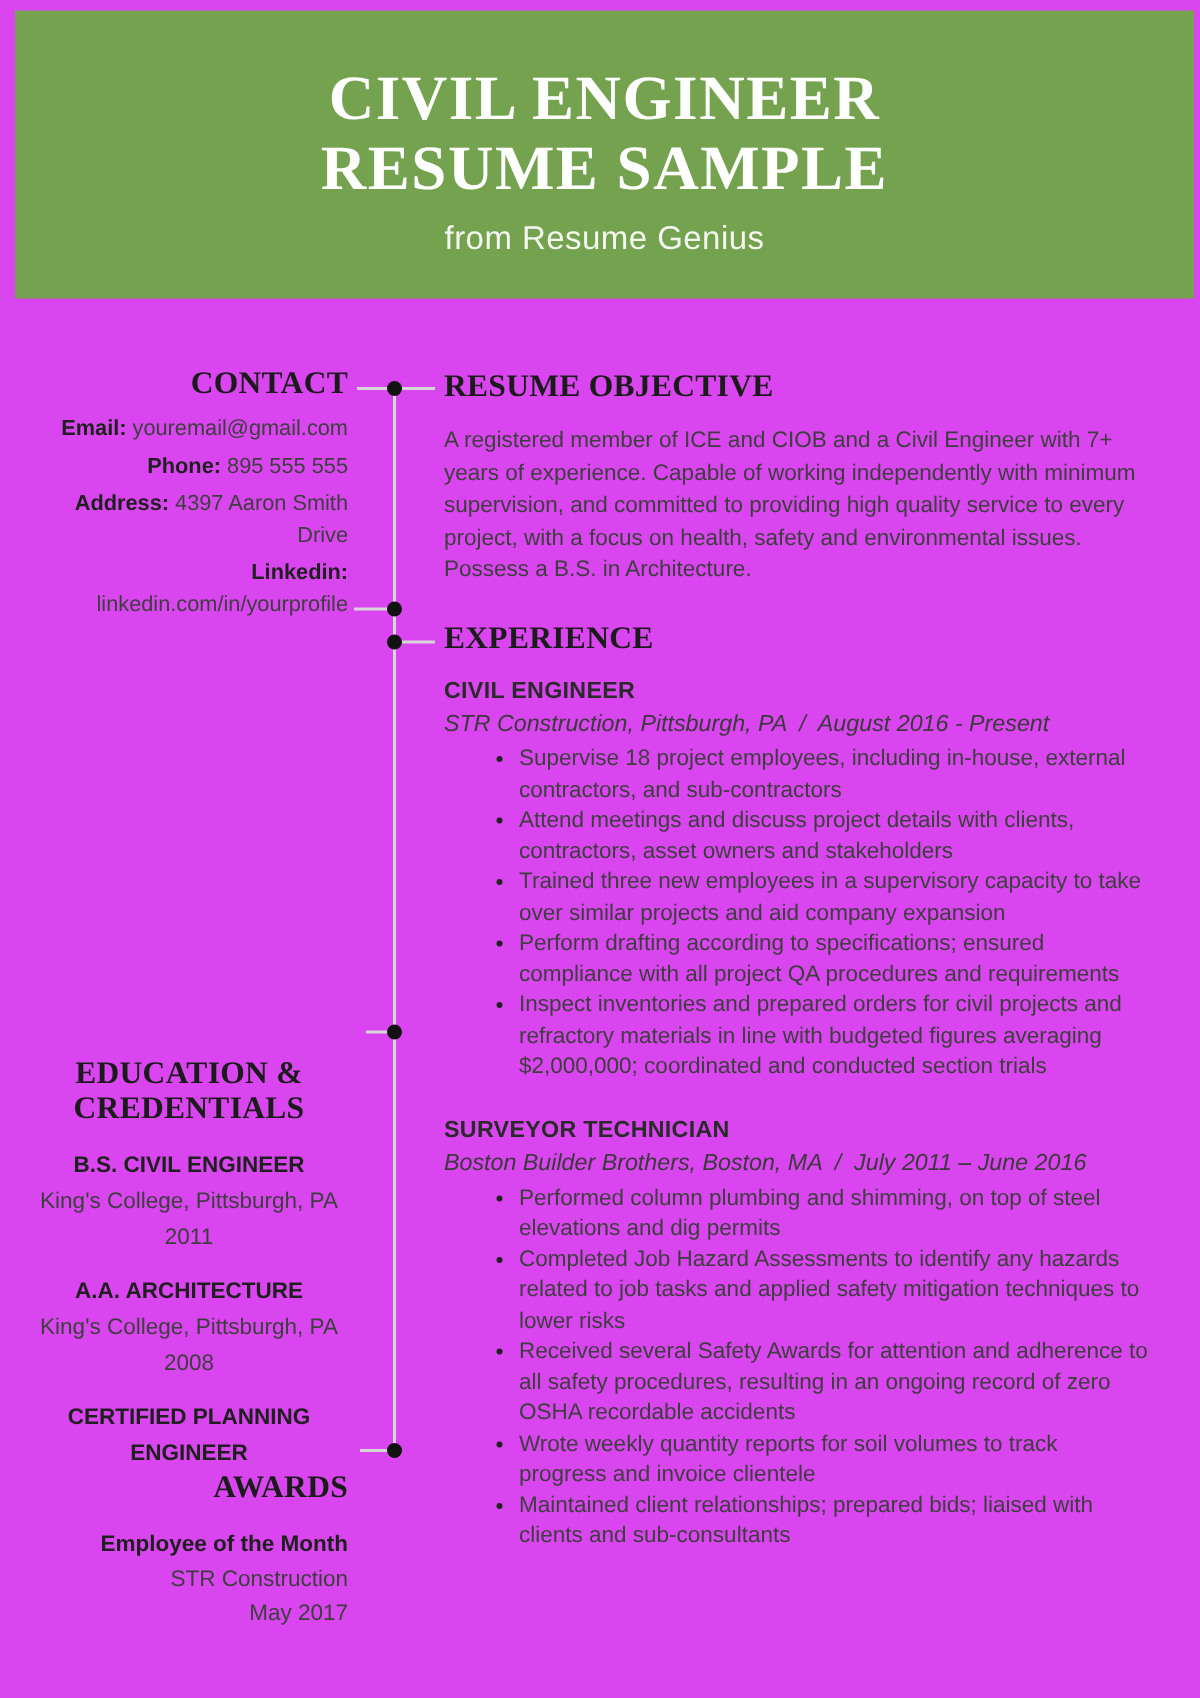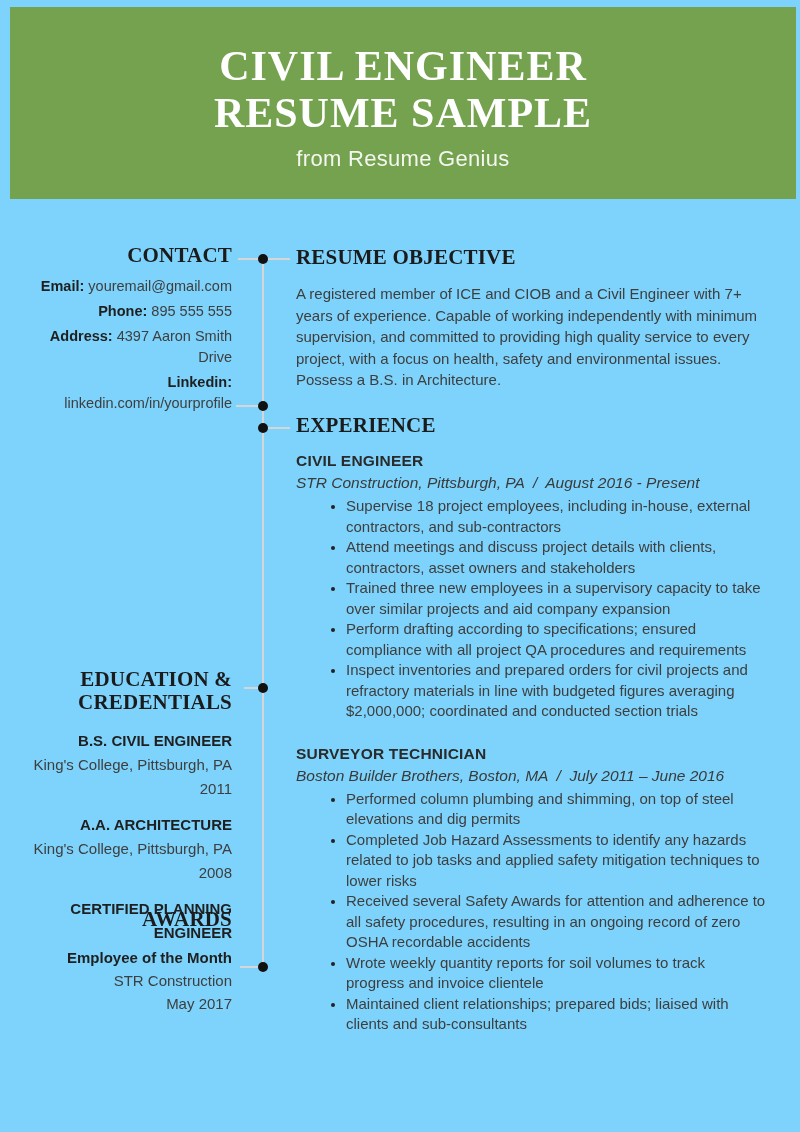--- a/index.html
+++ b/index.html
@@ -6,21 +6,21 @@
     --banner-bg:#74a24f;
     --heading-color:#1b1b1b;
     --body-color:#3e3e3e;
     --strong-color:#1f1f1f;
     --line-color:#d6d6d6;
     --dot-color:#111111;
   }
   *{box-sizing:border-box;}
   html,body{margin:0;padding:0;background:#ffffff;}
   body{width:800px;height:1132px;font-family:"Liberation Sans","DejaVu Sans",sans-serif;}
-  .page{position:relative;width:800px;height:1132px;background:#7dd3fc;overflow:hidden;}
+  .page{position:relative;width:800px;height:1132px;background:#d946ef;overflow:hidden;}
 
   
   .banner{
     position:absolute;left:10px;top:7px;width:786px;height:192px;
     background:var(--banner-bg);
     color:#ffffff;text-align:center;
   }
   .banner h1{
     margin:0;padding-top:36px;
     font-family:"Liberation Serif","DejaVu Serif",serif;
@@ -41,25 +41,25 @@
   
   .sidebar-block{position:absolute;left:20px;width:212px;text-align:right;color:var(--body-color);}
   .s-contact{top:244px;}
   .s-contact .rows{margin-top:9px;font-size:14.5px;line-height:21px;}
   .crow{margin-bottom:4px;}
   .clabel{font-weight:bold;color:var(--strong-color);margin-top:44px;}
   .cvalue{color:var(--body-color);}
   .s-skills{top:394px;}
   .skill-list{list-style:none;margin:13px 0 0 0;padding:0;font-size:15px;color:#333333;}
   .skill-list li{line-height:16px;margin-bottom:20px;}
-  .s-education{top:668px;}
+  .s-education{top:704px;text-align:center;}
   .edu-entries{margin-top:15px;}
   .edu-entry{margin-bottom:12px;font-size:15px;line-height:24px;}
   .edu-title{font-weight:bold;color:var(--strong-color);}
-  .s-awards{top:908px;}
+  .s-awards{top:980px;}
   .award-entry{margin-top:15px;font-size:15px;line-height:23px;}
   .award-title{font-weight:bold;color:var(--strong-color);}
 
   
   .vline{position:absolute;left:262px;top:259px;width:2px;height:709px;background:var(--line-color);}
   .conn{position:absolute;height:2px;background:var(--line-color);}
   .conn-contact{left:238px;top:258px;width:52px;}
   .conn-skills{left:236px;top:405px;width:27px;}
   .conn-experience{left:264px;top:427px;width:26px;}
   .conn-education{left:244px;top:687px;width:19px;}

